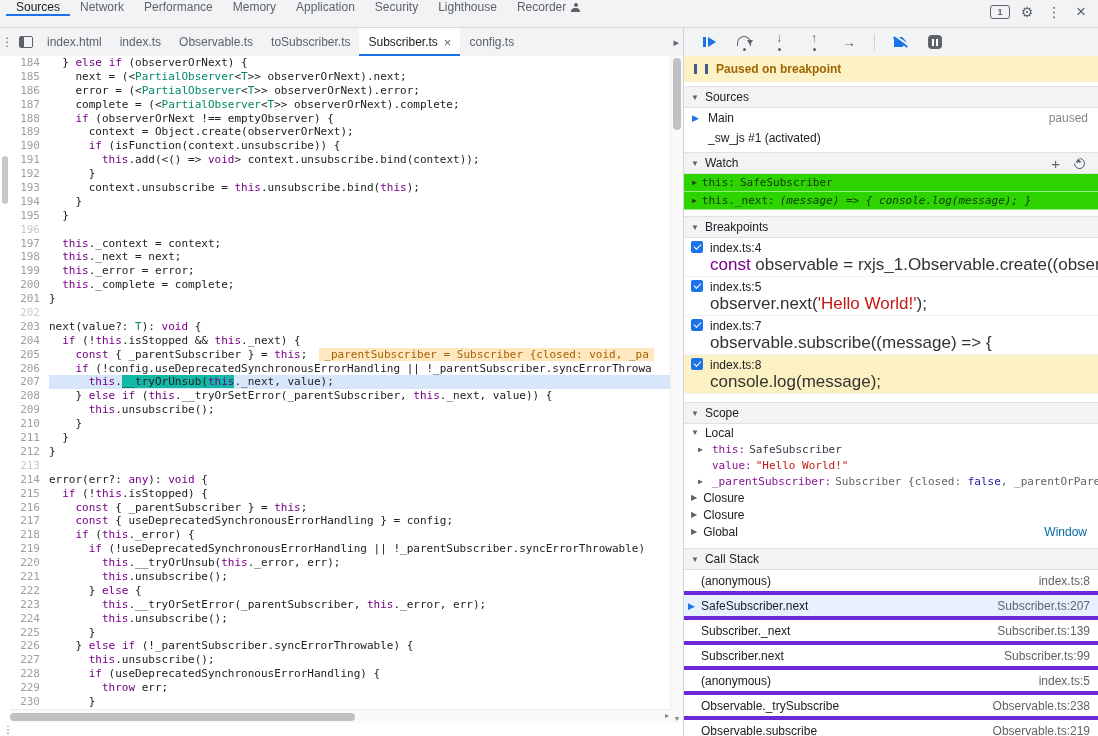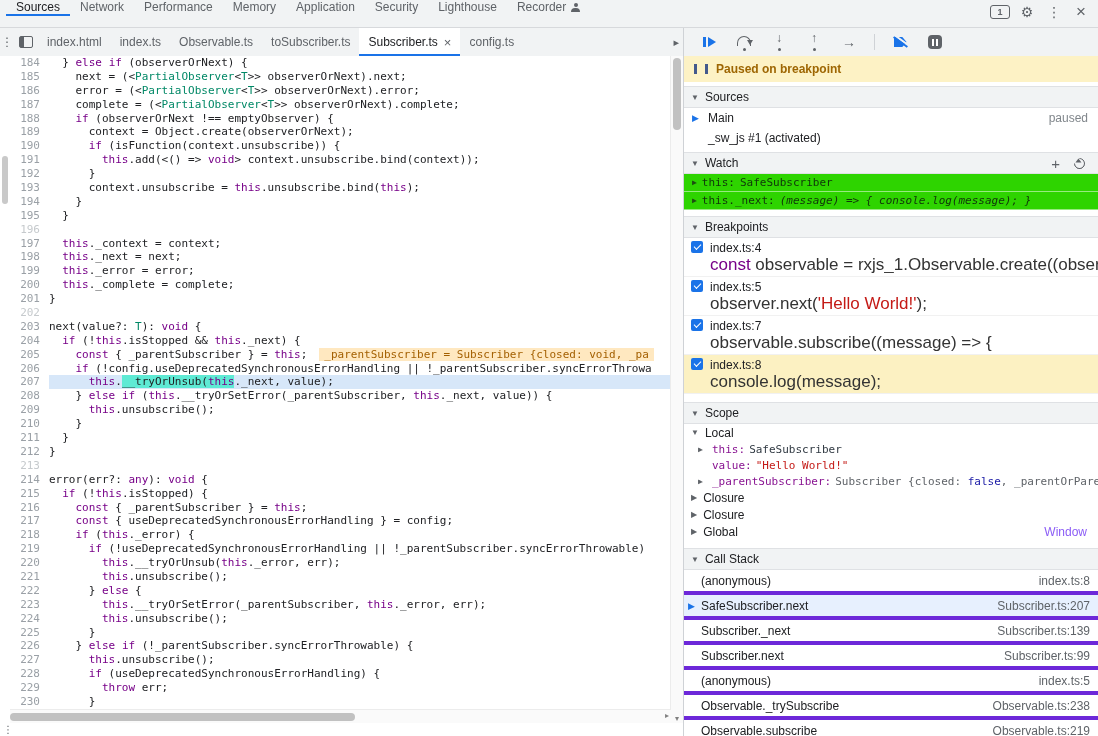--- a/index.html
+++ b/index.html
@@ -57,21 +57,21 @@
   .editor{width:683px;flex:none;position:relative;background:#fff;border-right:1px solid #cfd2d6;overflow:hidden}
   .left-strip{position:absolute;left:0;top:0;width:10px;bottom:26px;background:#fff}
   .strip-thumb{position:absolute;left:2px;top:100px;width:6px;height:48px;background:#c9c9c9;border-radius:3px}
   #code{position:absolute;left:10px;top:0;right:12px;bottom:26px;overflow:hidden;
         font-family:"DejaVu Sans Mono",monospace;font-size:11px;line-height:13.9px}
   .line{display:flex;height:13.9px}
   .gutter{width:30px;flex:none;text-align:right;padding-right:9px;color:#9aa0a6}
   .gutter.dim{color:#c6cacd}
   .code-text{flex:1;white-space:pre;overflow:hidden}
   .line.exec .code-text{background:#d7e7f9}
-  .exec-mid{background:#5eead4}
+  .exec-mid{background:#14b8a6}
   .inline-eval{background:#ffe8c0;color:#a35f00;margin-left:12px;padding:0 5px}
   .tok-kw{color:#770088}
   .tok-str{color:#c41a16}
   .tok-ty{color:#008866}
   .tok-bool{color:#1a1aa6}
   .vscroll{position:absolute;right:0;top:0;width:12px;bottom:13px;background:#fafafa;border-left:1px solid #ececec}
   .vthumb{position:absolute;left:2px;top:2px;width:8px;height:72px;background:#c1c1c1;border-radius:4px}
   .varrow{position:absolute;bottom:0;left:0;width:12px;text-align:center;font-size:8px;color:#808080}
   .hscroll{position:absolute;left:10px;right:12px;bottom:13px;height:13px;background:#fafafa;border-top:1px solid #ececec}
   .hthumb{position:absolute;left:0;top:2.5px;height:8px;width:345px;background:#c1c1c1;border-radius:4px}
@@ -108,21 +108,21 @@
   .bp-item{padding:3px 0;border-bottom:1px solid #f1f1f1}
   .bp-item.active{background:#fcf1c2}
   .bp-line1{height:16px;display:flex;align-items:flex-start;gap:7px;padding-left:7px}
   .bp-check{width:12px;height:12px;background:#1a73e8;border-radius:2px;position:relative;flex:none}
   .bp-check::after{content:'';position:absolute;left:2.5px;top:3px;width:6px;height:3px;
           border-left:1.8px solid #fff;border-bottom:1.8px solid #fff;transform:rotate(-45deg)}
   .bp-code{height:16px;line-height:16px;padding-left:26px;font-family:Liberation Sans, sans-serif;font-size:17px;
           color:#333;white-space:nowrap;overflow:hidden}
 
   .scope-group{height:17px;display:flex;align-items:center;gap:6px;padding:0 7px}
-  .scope-group .right{margin-left:auto;color:#8b5cf6;padding-right:4px}
+  .scope-group .right{margin-left:auto;color:#0369a1;padding-right:4px}
   .scope-var{height:16px;display:flex;align-items:center;gap:4px;padding-left:14px;
           font-family:"DejaVu Sans Mono",monospace;font-size:11px;white-space:nowrap;overflow:hidden;color:#303942}
   .sv-tri{font-size:8px;color:#5f6368;width:10px;flex:none}
   .sv-name{color:#881391}
   .sv-val.string{color:#c41a16}
   .sv-val.preview{color:#5f6368}
 
   .stack-row{height:21px;display:flex;align-items:center;padding:0 8px 0 17px;border-bottom:4px solid #6d28d9;position:relative}
   .stack-row.active{background:#e7f0fe}
   .stack-marker{position:absolute;left:4px;color:#1a73e8;font-size:9px}

